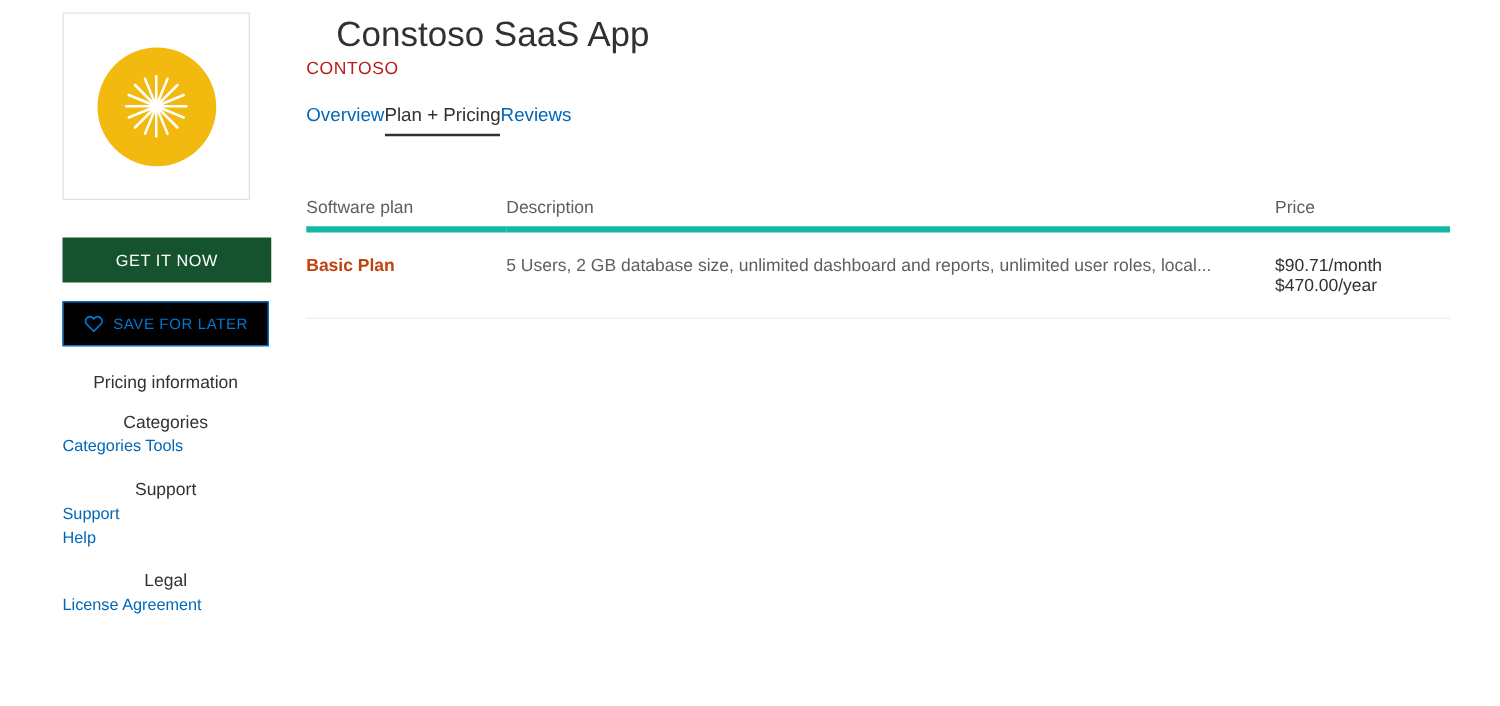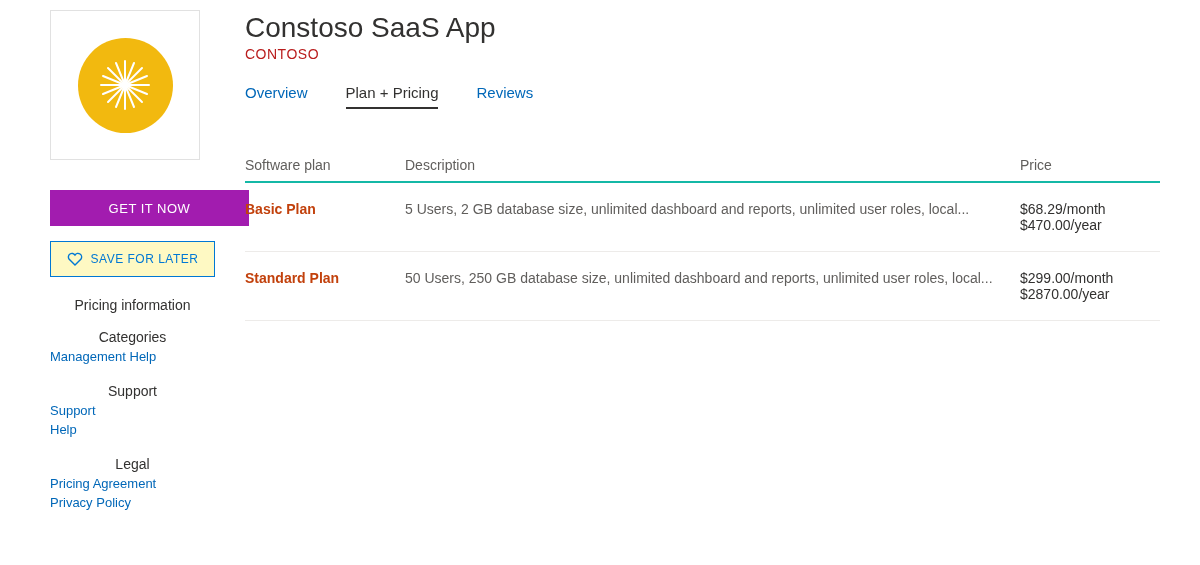--- a/index.html
+++ b/index.html
@@ -19,47 +19,47 @@
       border: 1px solid #e1e1e1;
       display: flex; align-items: center; justify-content: center;
       margin-bottom: 30px;
     }
     .logo-circle {
       width: 95px; height: 95px; border-radius: 50%;
       background: #f2b90f;
       display: flex; align-items: center; justify-content: center;
     }
     .get-it-now {
-      width: 199px; height: 36px;
-      background: #a21caf; color: #fff; border: none;
+      width: 167px; height: 36px;
+      background: #14532d; color: #fff; border: none;
       font-size: 13px; font-weight: 400; letter-spacing: 0.5px;
       cursor: pointer; margin-bottom: 15px;
     }
     .save-later {
       width: 165px; height: 36px;
-      background: #fef9c3; color: #0078d4;
+      background: #000000; color: #0078d4;
       border: 1px solid #0078d4;
       font-size: 12px; letter-spacing: 0.5px;
       cursor: pointer; display: flex; align-items: center; justify-content: center; gap: 8px;
       margin-bottom: 20px;
     }
     .side-section { margin-bottom: 16px; }
     .side-label { font-size: 14px; color: #323130; margin-bottom: 2px; text-align: center; }
     .side-link { font-size: 13px; color: #0067b8; cursor: pointer; display: block; line-height: 1.5; }
     .main { flex: 1; padding-top: 2px; }
-    .title { font-size: 28px; font-weight: 300; color: #323130; }
+    .title { font-size: 28px; font-weight: 300; color: #323130; margin-left: 24px; }
     .publisher { font-size: 14px; color: #b91c1c; letter-spacing: 0.5px; margin-top: 2px; margin-bottom: 22px; }
-    .tabs { display: flex; gap: 38px; margin-bottom: 40px; }
+    .tabs { display: flex; margin-bottom: 40px; }
     .tab { font-size: 15px; color: #0067b8; cursor: pointer; padding-bottom: 6px; }
     .tab.active { color: #323130; border-bottom: 2px solid #323130; }
     table { width: 100%; border-collapse: collapse; }
     thead th {
       text-align: left; font-weight: 400; color: #605e5c;
       font-size: 14px; padding: 8px 10px 8px 0;
-      border-bottom: 2px solid #14b8a6;
+      border-bottom: 5px solid #14b8a6;
     }
     tbody td {
       padding: 18px 10px 18px 0;
       border-bottom: 1px solid #edebe9;
       vertical-align: top; font-size: 14px; color: #c2410c;
     }
     .plan-name { font-weight: 600; width: 160px; }
     .desc-col { color: #605e5c; }
     .price-col { text-align: left; white-space: nowrap; color: #323130; }
     th.price-head, td.price-col { width: 140px; margin-left: 32px; }
@@ -100,33 +100,32 @@
       </svg>
       <span>SAVE FOR LATER</span>
     </button>
 
     <div class="side-section">
       <div class="side-label">Pricing information</div>
     </div>
 
     <div class="side-section">
       <div class="side-label">Categories</div>
-      <a class="side-link">Management Help</a>
+      <a class="side-link">Categories Tools</a>
     </div>
 
     <div class="side-section">
       <div class="side-label">Support</div>
       <a class="side-link">Support</a>
       <a class="side-link">Help</a>
     </div>
 
     <div class="side-section">
       <div class="side-label">Legal</div>
-      <a class="side-link">Pricing Agreement</a>
-      <a class="side-link">Privacy Policy</a>
+      <a class="side-link">License Agreement</a>
     </div>
   </aside>
 
   <main class="main">
     <h1 class="title">Constoso SaaS App</h1>
     <div class="publisher">CONTOSO</div>
 
     <nav class="tabs">
       <div class="tab">Overview</div>
       <div class="tab active">Plan + Pricing</div>
@@ -139,28 +138,20 @@
           <th>Software plan</th>
           <th>Description</th>
           <th class="price-head">Price</th>
         </tr>
       </thead>
       <tbody>
         <tr>
           <td class="plan-name">Basic Plan</td>
           <td class="desc-col">5 Users, 2 GB database size, unlimited dashboard and reports, unlimited user roles, local...</td>
           <td class="price-col">
-            <div>$68.29/month</div>
+            <div>$90.71/month</div>
             <div>$470.00/year</div>
-          </td>
-        </tr>
-        <tr>
-          <td class="plan-name">Standard Plan</td>
-          <td class="desc-col">50 Users, 250 GB database size, unlimited dashboard and reports, unlimited user roles, local...</td>
-          <td class="price-col">
-            <div>$299.00/month</div>
-            <div>$2870.00/year</div>
           </td>
         </tr>
       </tbody>
     </table>
   </main>
 </div>
 
 </body></html>

